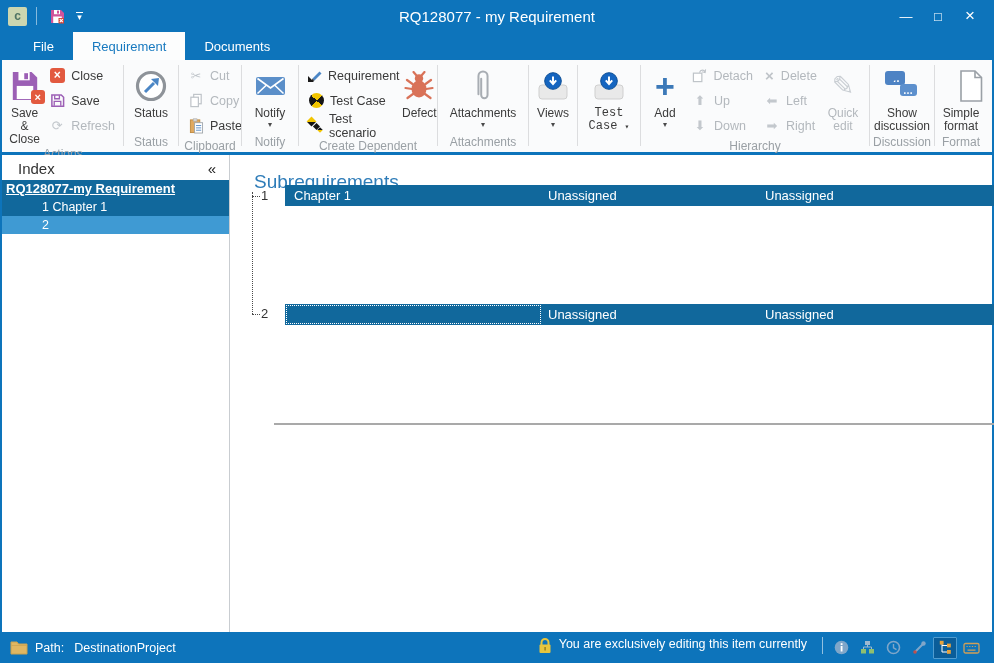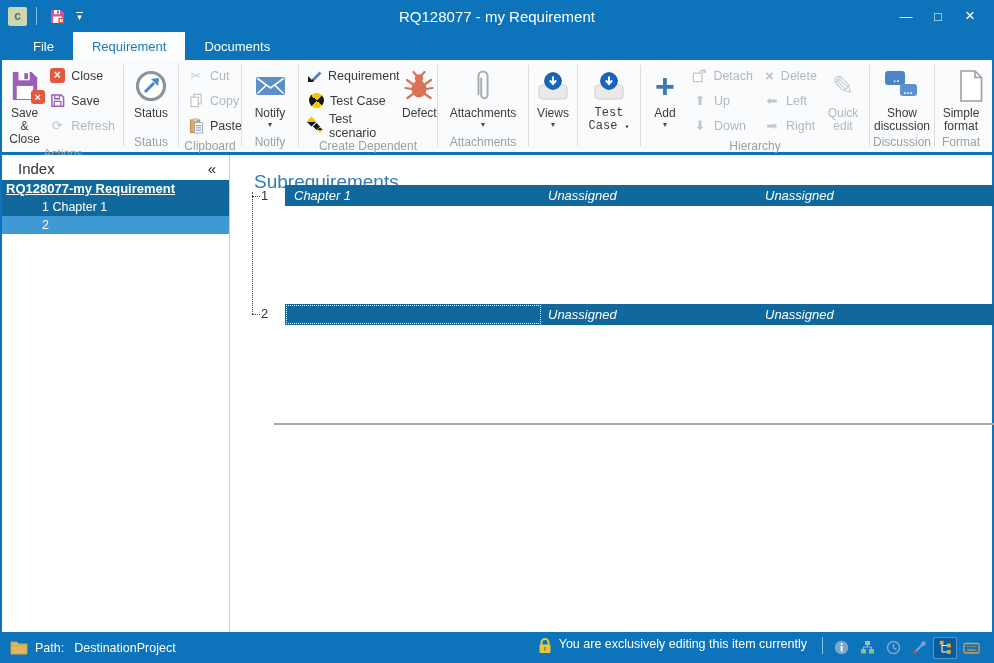--- a/index.html
+++ b/index.html
@@ -76,21 +76,21 @@
   .tree-child { background:var(--row_blue,#11689c); padding-left:40px; }
   .tree-child.selected { background:var(--selected_blue,#3f9ad3); }
 
   .main { flex:1; position:relative; }
   .main-heading { position:absolute; left:24px; top:16px; font-size:19px; color:var(--heading_blue,#2e7cb8); }
   .tree-vline { position:absolute; left:22px; top:37px; height:122px; border-left:1px dotted #4a4a4a; }
   .tree-stub { position:absolute; left:22px; width:8px; border-top:1px dotted #4a4a4a; }
   .row-num { position:absolute; left:31px; width:14px; font-size:13px; color:#333; }
   .req-bar { position:absolute; left:55px; width:717px; height:21px; background:var(--row_blue,#11689c);
              display:flex; color:#fff; font-size:13px; }
-  .cell { display:flex; align-items:center;font-style:italic; }
+  .cell { display:flex; align-items:center; }
   .cell-title { width:257px; padding-left:9px; }
   .cell-title.focused { outline:1px dotted #fff; outline-offset:-2px; }
   .cell-a { width:217px; padding-left:6px; }
   .cell-b { flex:1; padding-left:6px; }
   .grid-hr { position:absolute; left:44px; top:268px; width:730px; border-top:2px solid #a9a9a9; }
 
   
   .statusbar { height:31px; background:var(--chrome_blue,#0d74bb); color:#fff; display:flex; align-items:center;
                padding:0 8px; font-size:12.5px; flex:0 0 auto; }
   .sb-path-label { margin-left:7px; }

